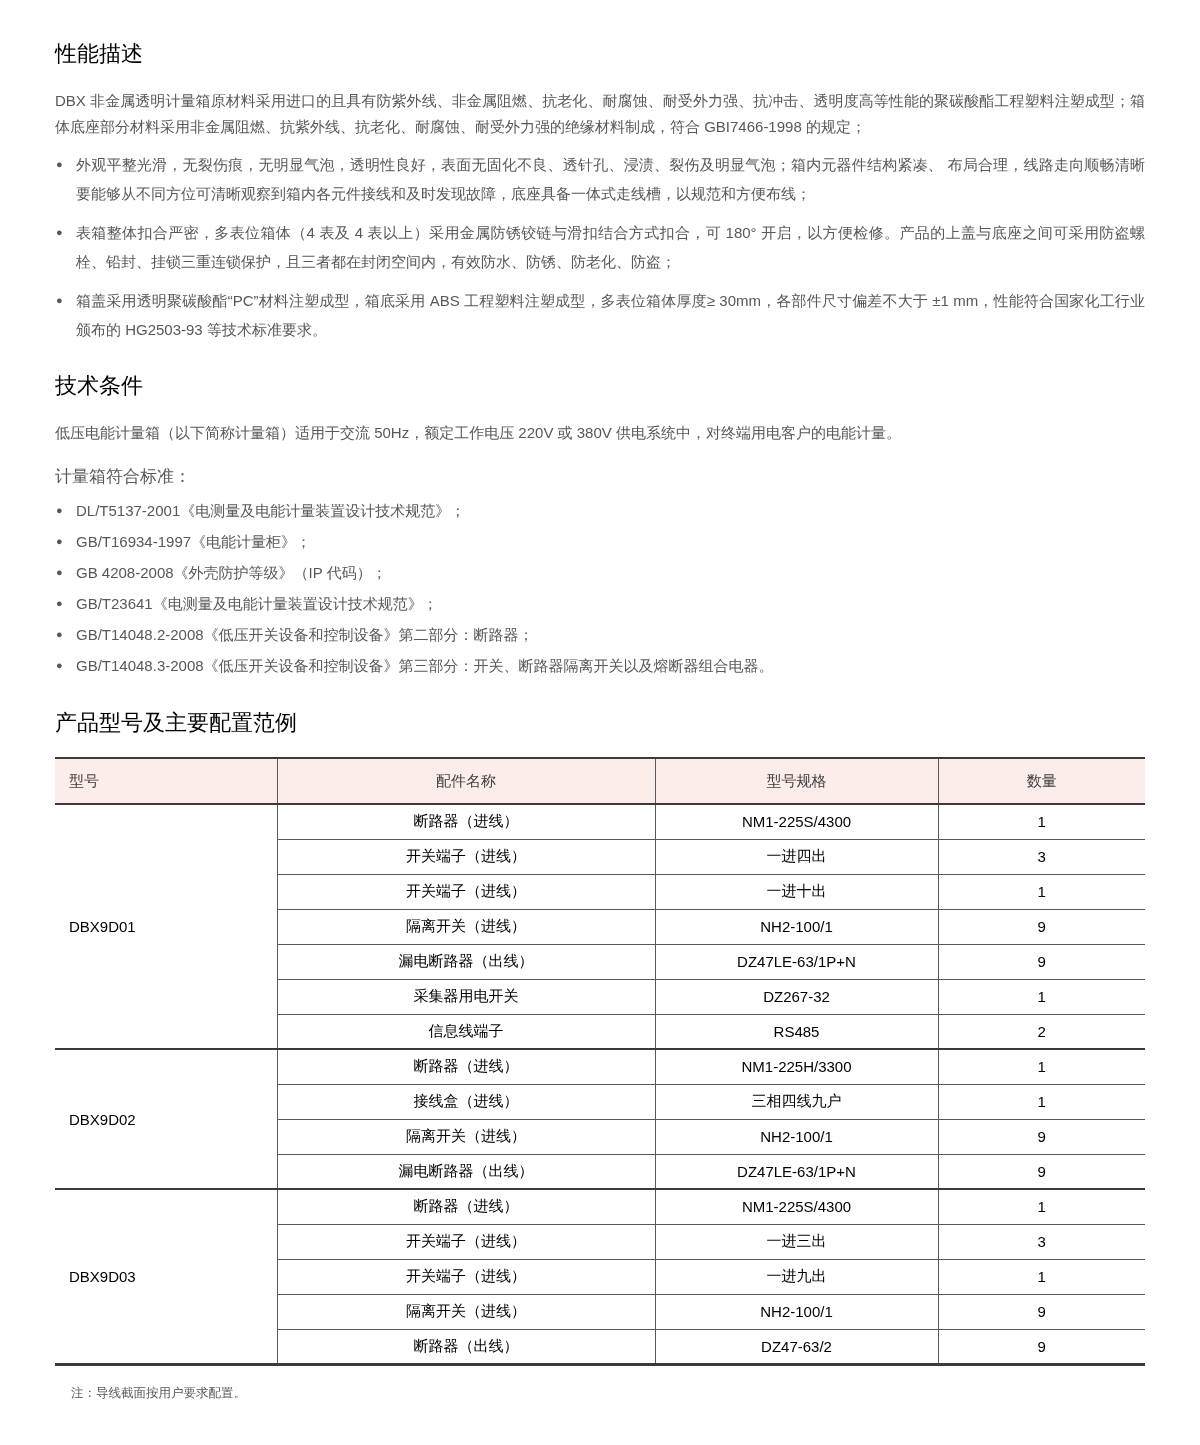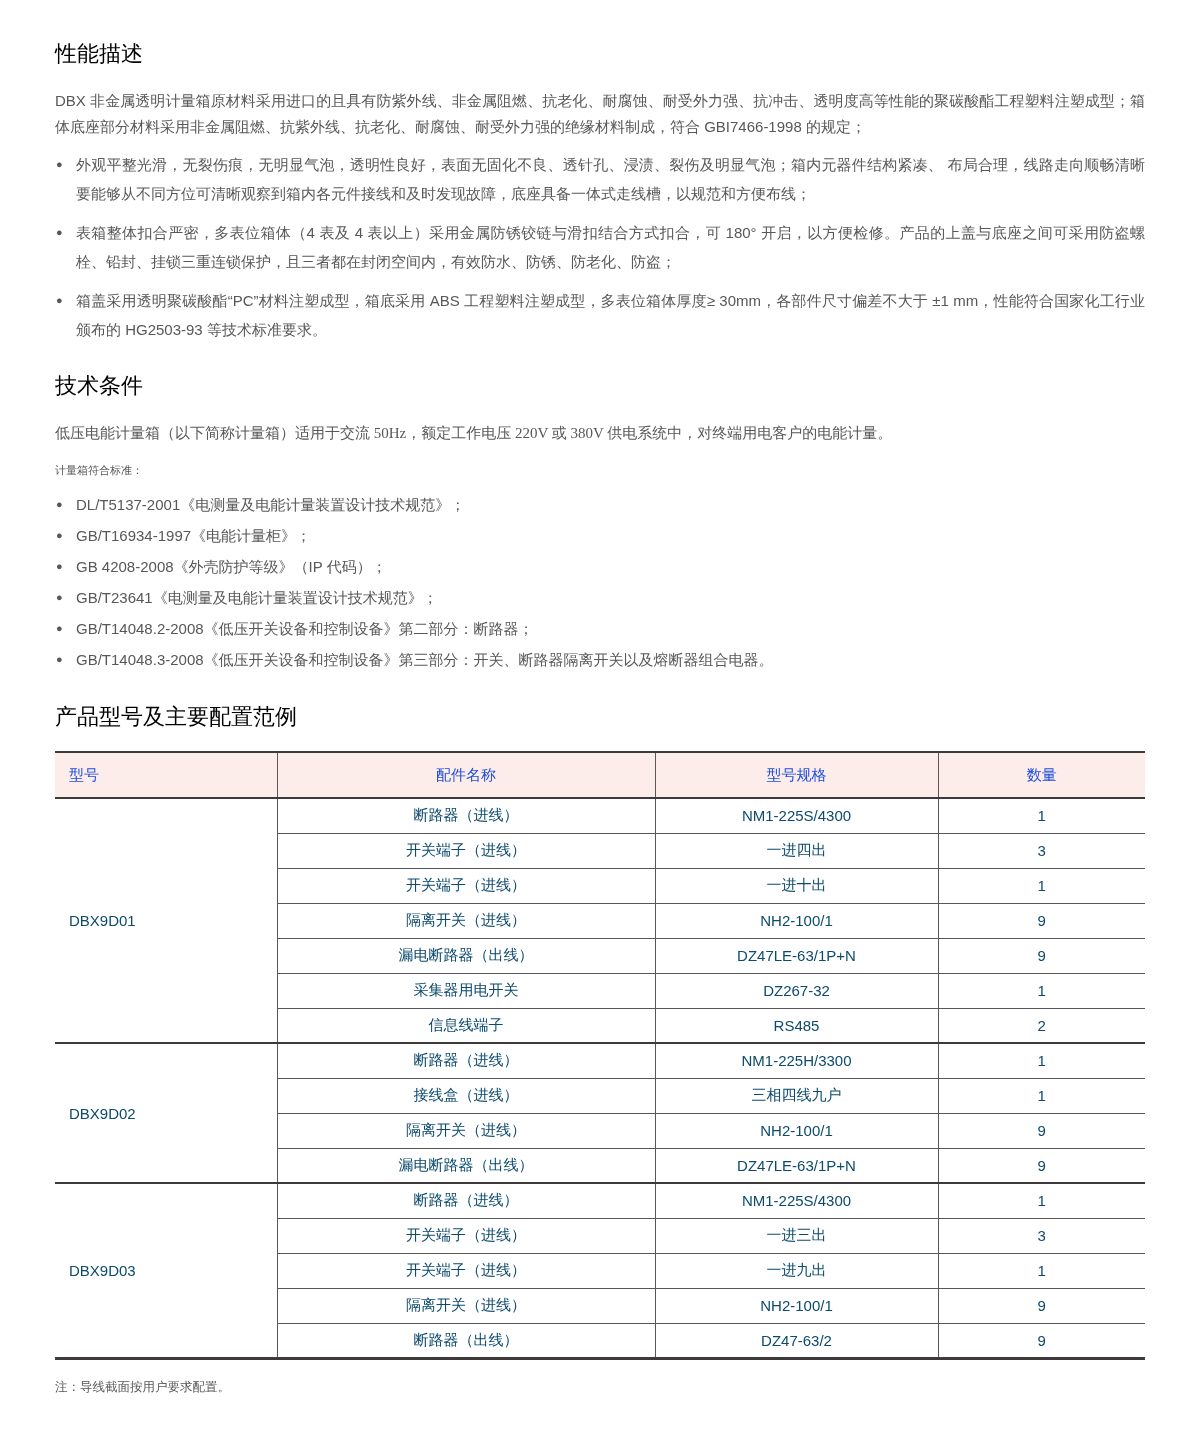--- a/index.html
+++ b/index.html
@@ -22,21 +22,21 @@
   }
   .section { margin-bottom: 28px; }
 
   p.intro {
     font-size: 15px;
     line-height: 26px;
     margin: 0 0 10px 0;
     text-align: justify;
   }
   p.subtitle {
-    font-size: 11px;
+    font-size: 17px;
     line-height: 29px;
     margin: 0 0 4px 0;
   }
 
   ul.bullet-list { list-style: none; margin: 0; padding: 0; }
   ul.bullet-list > li {
     position: relative;
     padding-left: 21px;
     font-size: 15px;
     line-height: 29px;
@@ -73,69 +73,69 @@
     table-layout: fixed;
     width: 1090px;
     border-top: 2px solid #3e3a39;
     border-bottom: 3px solid #3e3a39;
   }
   table.config-table thead th {
     background: #fcecea;
     height: 46px;
     font-size: 15px;
     font-weight: normal;
-    color: #1d4ed8;
+    color: #404040;
     border-bottom: 2px solid #3e3a39;
     text-align: center;
     padding: 0;
   }
   table.config-table thead th.col-model { text-align: left; padding-left: 14px; }
   table.config-table th:not(:last-child),
   table.config-table td:not(:last-child) { border-right: 1px solid #595757; }
   table.config-table tbody td {
     height: 35px;
     font-size: 15px;
-    color: #0c4a6e;
+    color: #000000;
     border-top: 1px solid #595757;
     text-align: center;
     padding: 0;
   }
   table.config-table tbody td.model-cell {
     text-align: left;
     padding-left: 14px;
     vertical-align: middle;
     margin-top: 24px;
   }
   table.config-table tbody tr.group-first td { border-top: 2px solid #3e3a39; }
 
   p.table-note {
     font-size: 12.5px;
     line-height: 18px;
-    margin: 18px 0 0 0;
+    margin: 18px 0 0 16px;
     color: #595757;
   }
 </style>
 </head>
 <body>
 
 <div class="page">
 
   <div class="section">
     <h2 class="section-title">性能描述</h2>
     <p class="intro">DBX 非金属透明计量箱原材料采用进口的且具有防紫外线、非金属阻燃、抗老化、耐腐蚀、耐受外力强、抗冲击、透明度高等性能的聚碳酸酯工程塑料注塑成型；箱体底座部分材料采用非金属阻燃、抗紫外线、抗老化、耐腐蚀、耐受外力强的绝缘材料制成，符合 GBI7466-1998 的规定；</p>
     <ul class="bullet-list" id="perf-bullets">
         <li><span class="bullet">●</span><span>外观平整光滑，无裂伤痕，无明显气泡，透明性良好，表面无固化不良、透针孔、浸渍、裂伤及明显气泡；箱内元器件结构紧凑、 布局合理，线路走向顺畅清晰要能够从不同方位可清晰观察到箱内各元件接线和及时发现故障，底座具备一体式走线槽，以规范和方便布线；</span></li>
         <li><span class="bullet">●</span><span>表箱整体扣合严密，多表位箱体（4 表及 4 表以上）采用金属防锈铰链与滑扣结合方式扣合，可 180° 开启，以方便检修。产品的上盖与底座之间可采用防盗螺栓、铅封、挂锁三重连锁保护，且三者都在封闭空间内，有效防水、防锈、防老化、防盗；</span></li>
         <li><span class="bullet">●</span><span>箱盖采用透明聚碳酸酯“PC”材料注塑成型，箱底采用 ABS 工程塑料注塑成型，多表位箱体厚度≥ 30mm，各部件尺寸偏差不大于 ±1 mm，性能符合国家化工行业颁布的 HG2503-93 等技术标准要求。</span></li>
       </ul>
   </div>
 
   <div class="section">
     <h2 class="section-title">技术条件</h2>
-    <p class="intro" style="margin-bottom:10px;font-family:Liberation Serif, serif;">低压电能计量箱（以下简称计量箱）适用于交流 50Hz，额定工作电压 220V 或 380V 供电系统中，对终端用电客户的电能计量。</p>
+    <p class="intro" style="margin-bottom:16px;">低压电能计量箱（以下简称计量箱）适用于交流 50Hz，额定工作电压 220V 或 380V 供电系统中，对终端用电客户的电能计量。</p>
     <p class="subtitle">计量箱符合标准：</p>
     <ul class="standard-list" id="standards-list">
         <li><span class="bullet">●</span><span>DL/T5137-2001《电测量及电能计量装置设计技术规范》；</span></li>
         <li><span class="bullet">●</span><span>GB/T16934-1997《电能计量柜》；</span></li>
         <li><span class="bullet">●</span><span>GB 4208-2008《外壳防护等级》（IP 代码）；</span></li>
         <li><span class="bullet">●</span><span>GB/T23641《电测量及电能计量装置设计技术规范》；</span></li>
         <li><span class="bullet">●</span><span>GB/T14048.2-2008《低压开关设备和控制设备》第二部分：断路器；</span></li>
         <li><span class="bullet">●</span><span>GB/T14048.3-2008《低压开关设备和控制设备》第三部分：开关、断路器隔离开关以及熔断器组合电器。</span></li>
       </ul>
   </div>

